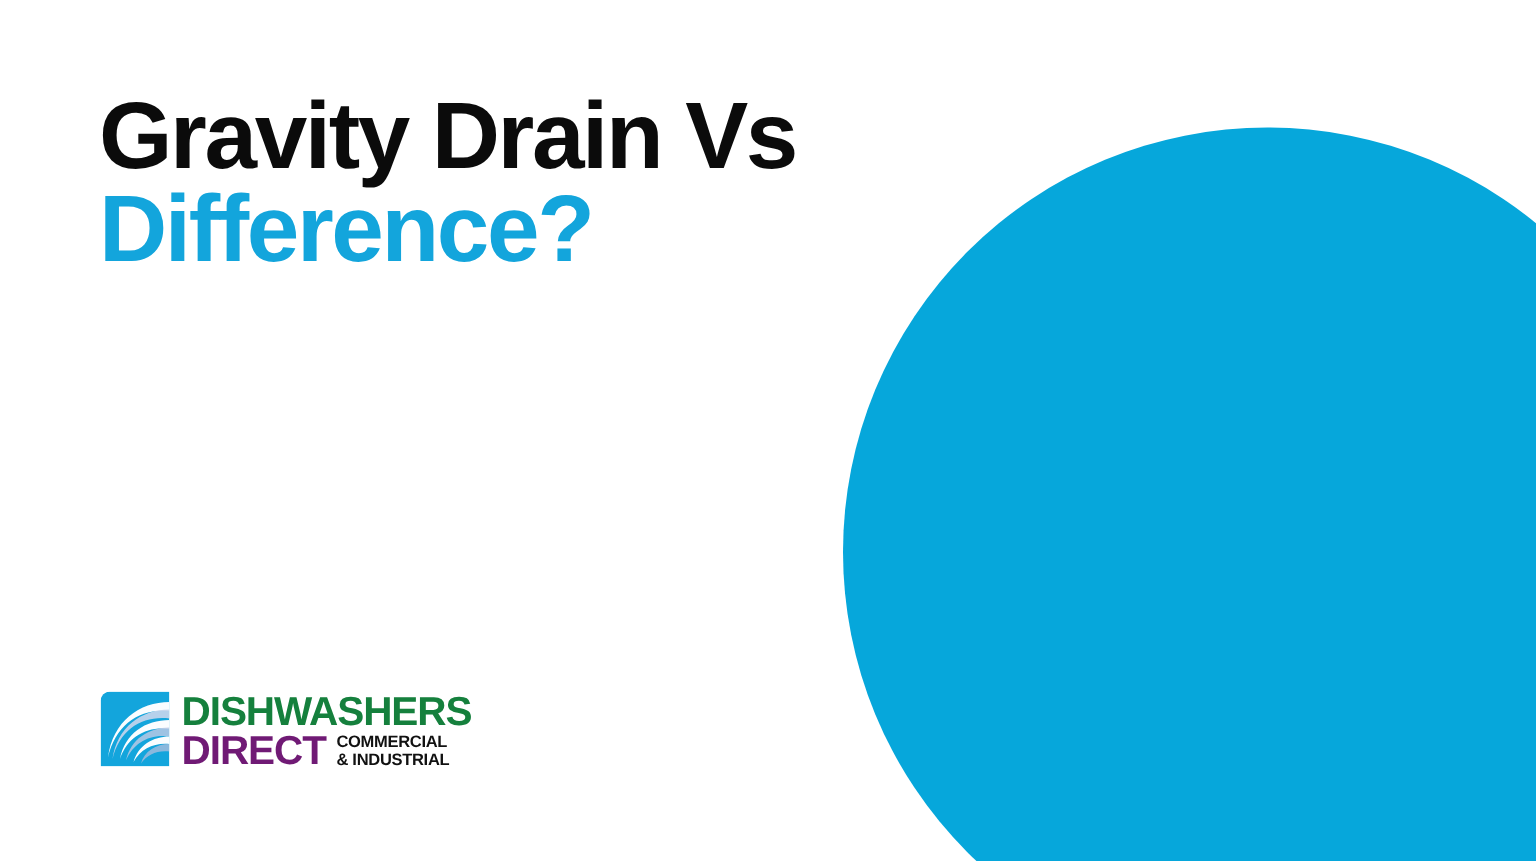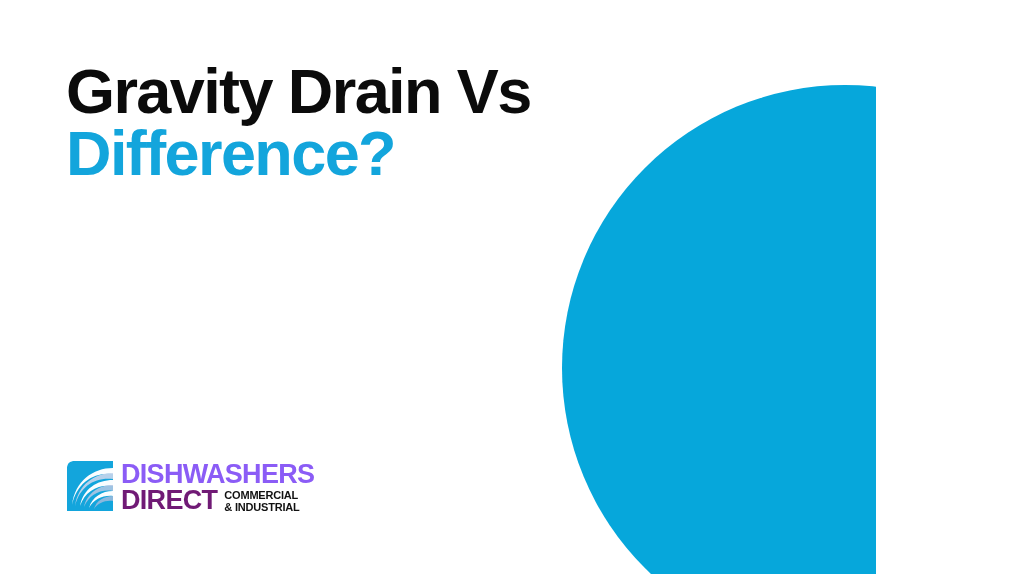--- a/index.html
+++ b/index.html
@@ -7,21 +7,21 @@
     margin: 0;
     padding: 0;
     background: #ffffff;
   }
   body {
     font-family: "Liberation Sans", sans-serif;
   }
 
   #banner {
     position: relative;
-    width: 876px;
+    width: 1024px;
     height: 574px;
     background: #ffffff;
     overflow: hidden;
   }
 
   
   #decor-circle {
     position: absolute;
     left: 562px;
     top: 85px;
@@ -70,21 +70,21 @@
     flex: 0 0 auto;
     display: block;
   }
   #logo-text {
     margin-left: 8px;
     display: block;
     padding-top: 1px;
   }
   #logo-line-1 {
     display: block;
-    color: #8b5cf6;
+    color: #15803d;
     font-family: "Liberation Sans", sans-serif;
     font-weight: bold;
     font-size: 27px;
     line-height: 25px;
     letter-spacing: -0.7px;
     white-space: nowrap;
   }
   #logo-line-2-row {
     display: flex;
     align-items: flex-start;

